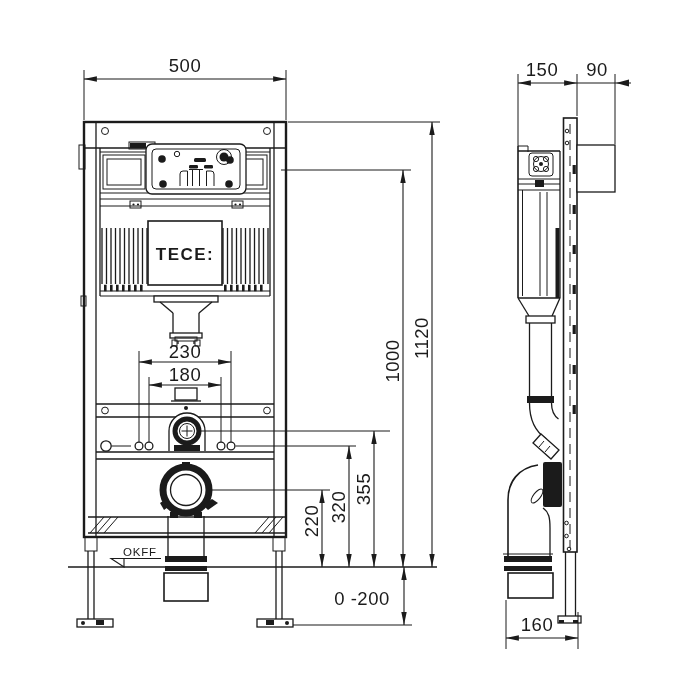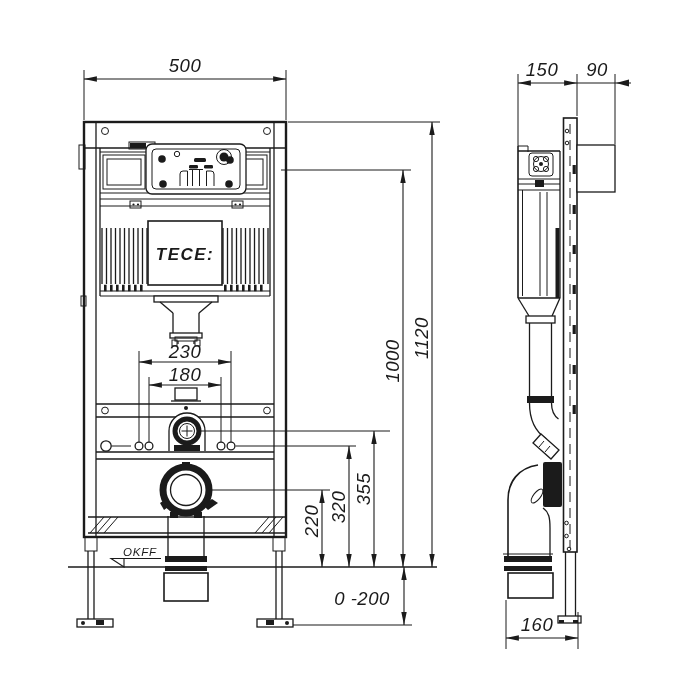--- a/index.html
+++ b/index.html
@@ -1,16 +1,16 @@
 <!DOCTYPE html>
 <html><head>
 <meta charset="utf-8">
 <style>
   html,body{margin:0;padding:0;background:#ffffff;}
-  .stage{width:700px;height:700px;background:#fff;position:relative;font-family:"Liberation Sans","DejaVu Sans",sans-serif;font-style:italic;}
+  .stage{width:700px;height:700px;background:#fff;position:relative;font-family:"Liberation Sans","DejaVu Sans",sans-serif;}
   svg{display:block;}
   .ln{stroke:#1b1b1b;fill:none;stroke-width:1.3px;}
   .ln2{stroke:#1b1b1b;fill:none;stroke-width:1.6px;}
   .thick{stroke:#1b1b1b;fill:none;stroke-width:2.4px;}
   .thin{stroke:#1b1b1b;fill:none;stroke-width:1px;}
   .wfill{fill:#ffffff;}
   .dark{fill:#1b1b1b;stroke:none;}
   .dim{stroke:#1b1b1b;stroke-width:1.1px;fill:none;}
   text{fill:#1b1b1b;font-family:"Liberation Sans","DejaVu Sans",sans-serif;}
   .dimtext{font-size:18.5px;letter-spacing:.5px;}

